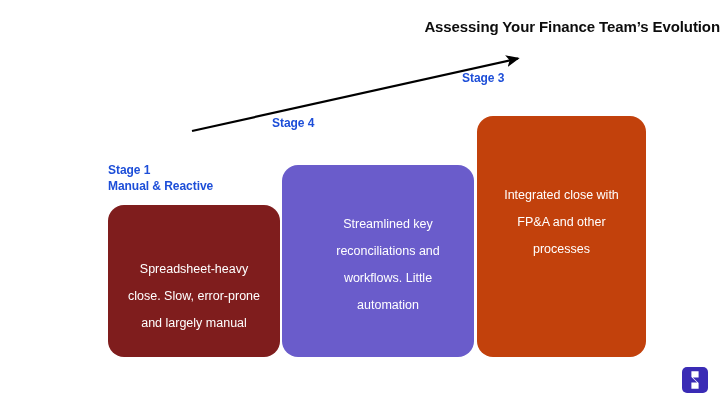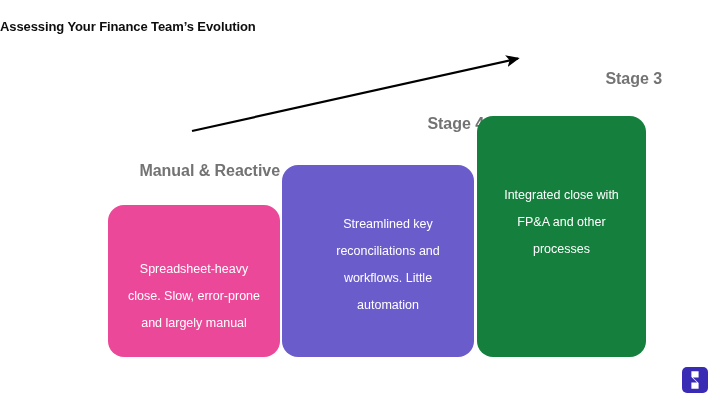--- a/index.html
+++ b/index.html
@@ -19,45 +19,45 @@
     height: 405px;
     background: #ffffff;
   }
 
   
   .slide-title {
     position: absolute;
     left: 0;
     top: 15px;
     width: 720px;
-    text-align: left;
-    font-size: 13px;
+    text-align: right;
+    font-size: 15px;
     font-weight: bold;
     color: #0d0d0d;
     letter-spacing: -0.1px;
     line-height: 24px;
   }
 
   
   .growth-arrow {
     position: absolute;
     left: 180px;
     top: 45px;
     width: 360px;
     height: 100px;
     pointer-events: none;
   }
 
   
   .stage-label {
     position: absolute;
-    text-align: right;
-    font-size: 16px;
+    text-align: left;
+    font-size: 12px;
     font-weight: bold;
-    color: #737373;
+    color: #1d4ed8;
     line-height: 15.5px;
     letter-spacing: -0.05px;
   }
   .stage-label .ln1 { display: block; }
   .stage-label .ln2 { display: block; }
 
   #label-1 { left: 108px; top: 163px; width: 172px; }
   #label-2 { left: 272px; top: 116px; width: 212px; }
   #label-3 { left: 462px; top: 71px;  width: 200px; }
 
@@ -116,37 +116,38 @@
   <svg class="growth-arrow" viewBox="0 0 360 100" width="360" height="100">
     <defs>
       <marker id="arrowhead" markerWidth="7" markerHeight="7" refX="5.4" refY="3" orient="auto" markerUnits="strokeWidth">
         <path d="M0,0.3 L6.2,3 L0,5.7 L1.5,3 Z" fill="#000000"></path>
       </marker>
     </defs>
     <line x1="12" y1="86" x2="338" y2="13.5" stroke="#000000" stroke-width="2.2" marker-end="url(#arrowhead)"></line>
   </svg>
 
   <div class="stage-label" id="label-1">
+    <span class="ln1">Stage 1</span>
     <span class="ln2">Manual &amp; Reactive</span>
   </div>
-  <div class="stage-box" id="box-1" style="background: #ec4899;">
+  <div class="stage-box" id="box-1" style="background: #7f1d1d;">
     <div class="box-text" style="color: rgb(255, 255, 255);">Spreadsheet-heavy close. Slow, error-prone and largely manual</div>
   </div>
 
   <div class="stage-label" id="label-2">
     <span class="ln1">Stage 4</span>
   </div>
   <div class="stage-box" id="box-2" style="background: rgb(106, 92, 203);">
     <div class="box-text" style="color: rgb(255, 255, 255);">Streamlined key reconciliations and workflows. Little automation</div>
   </div>
 
   <div class="stage-label" id="label-3">
     <span class="ln1">Stage 3</span>
   </div>
-  <div class="stage-box" id="box-3" style="background: #15803d;">
+  <div class="stage-box" id="box-3" style="background: #c2410c;">
     <div class="box-text" style="color: rgb(255, 255, 255);">Integrated close with FP&amp;A and other processes</div>
   </div>
 
   <svg class="brand-logo" viewBox="0 0 26 26" width="26" height="26">
     <rect id="logo-bg" x="0" y="0" width="26" height="26" rx="5" ry="5" fill="#3a2bb5"></rect>
     <path id="logo-mark" d="M19.6 4.2 L19.6 10.4 L13.9 10.4 L19.6 16.1 L19.6 21.8
              L12.4 21.8 L12.4 15.6 L18.1 15.6 L12.4 9.9 L12.4 4.2 Z" fill="#ffffff" transform="translate(-3 0)"></path>
     <path d="M6.4 4.2 L12.6 4.2 L19.6 11.2 L19.6 4.2 L19.6 4.2" fill="none"></path>
   </svg>
 

